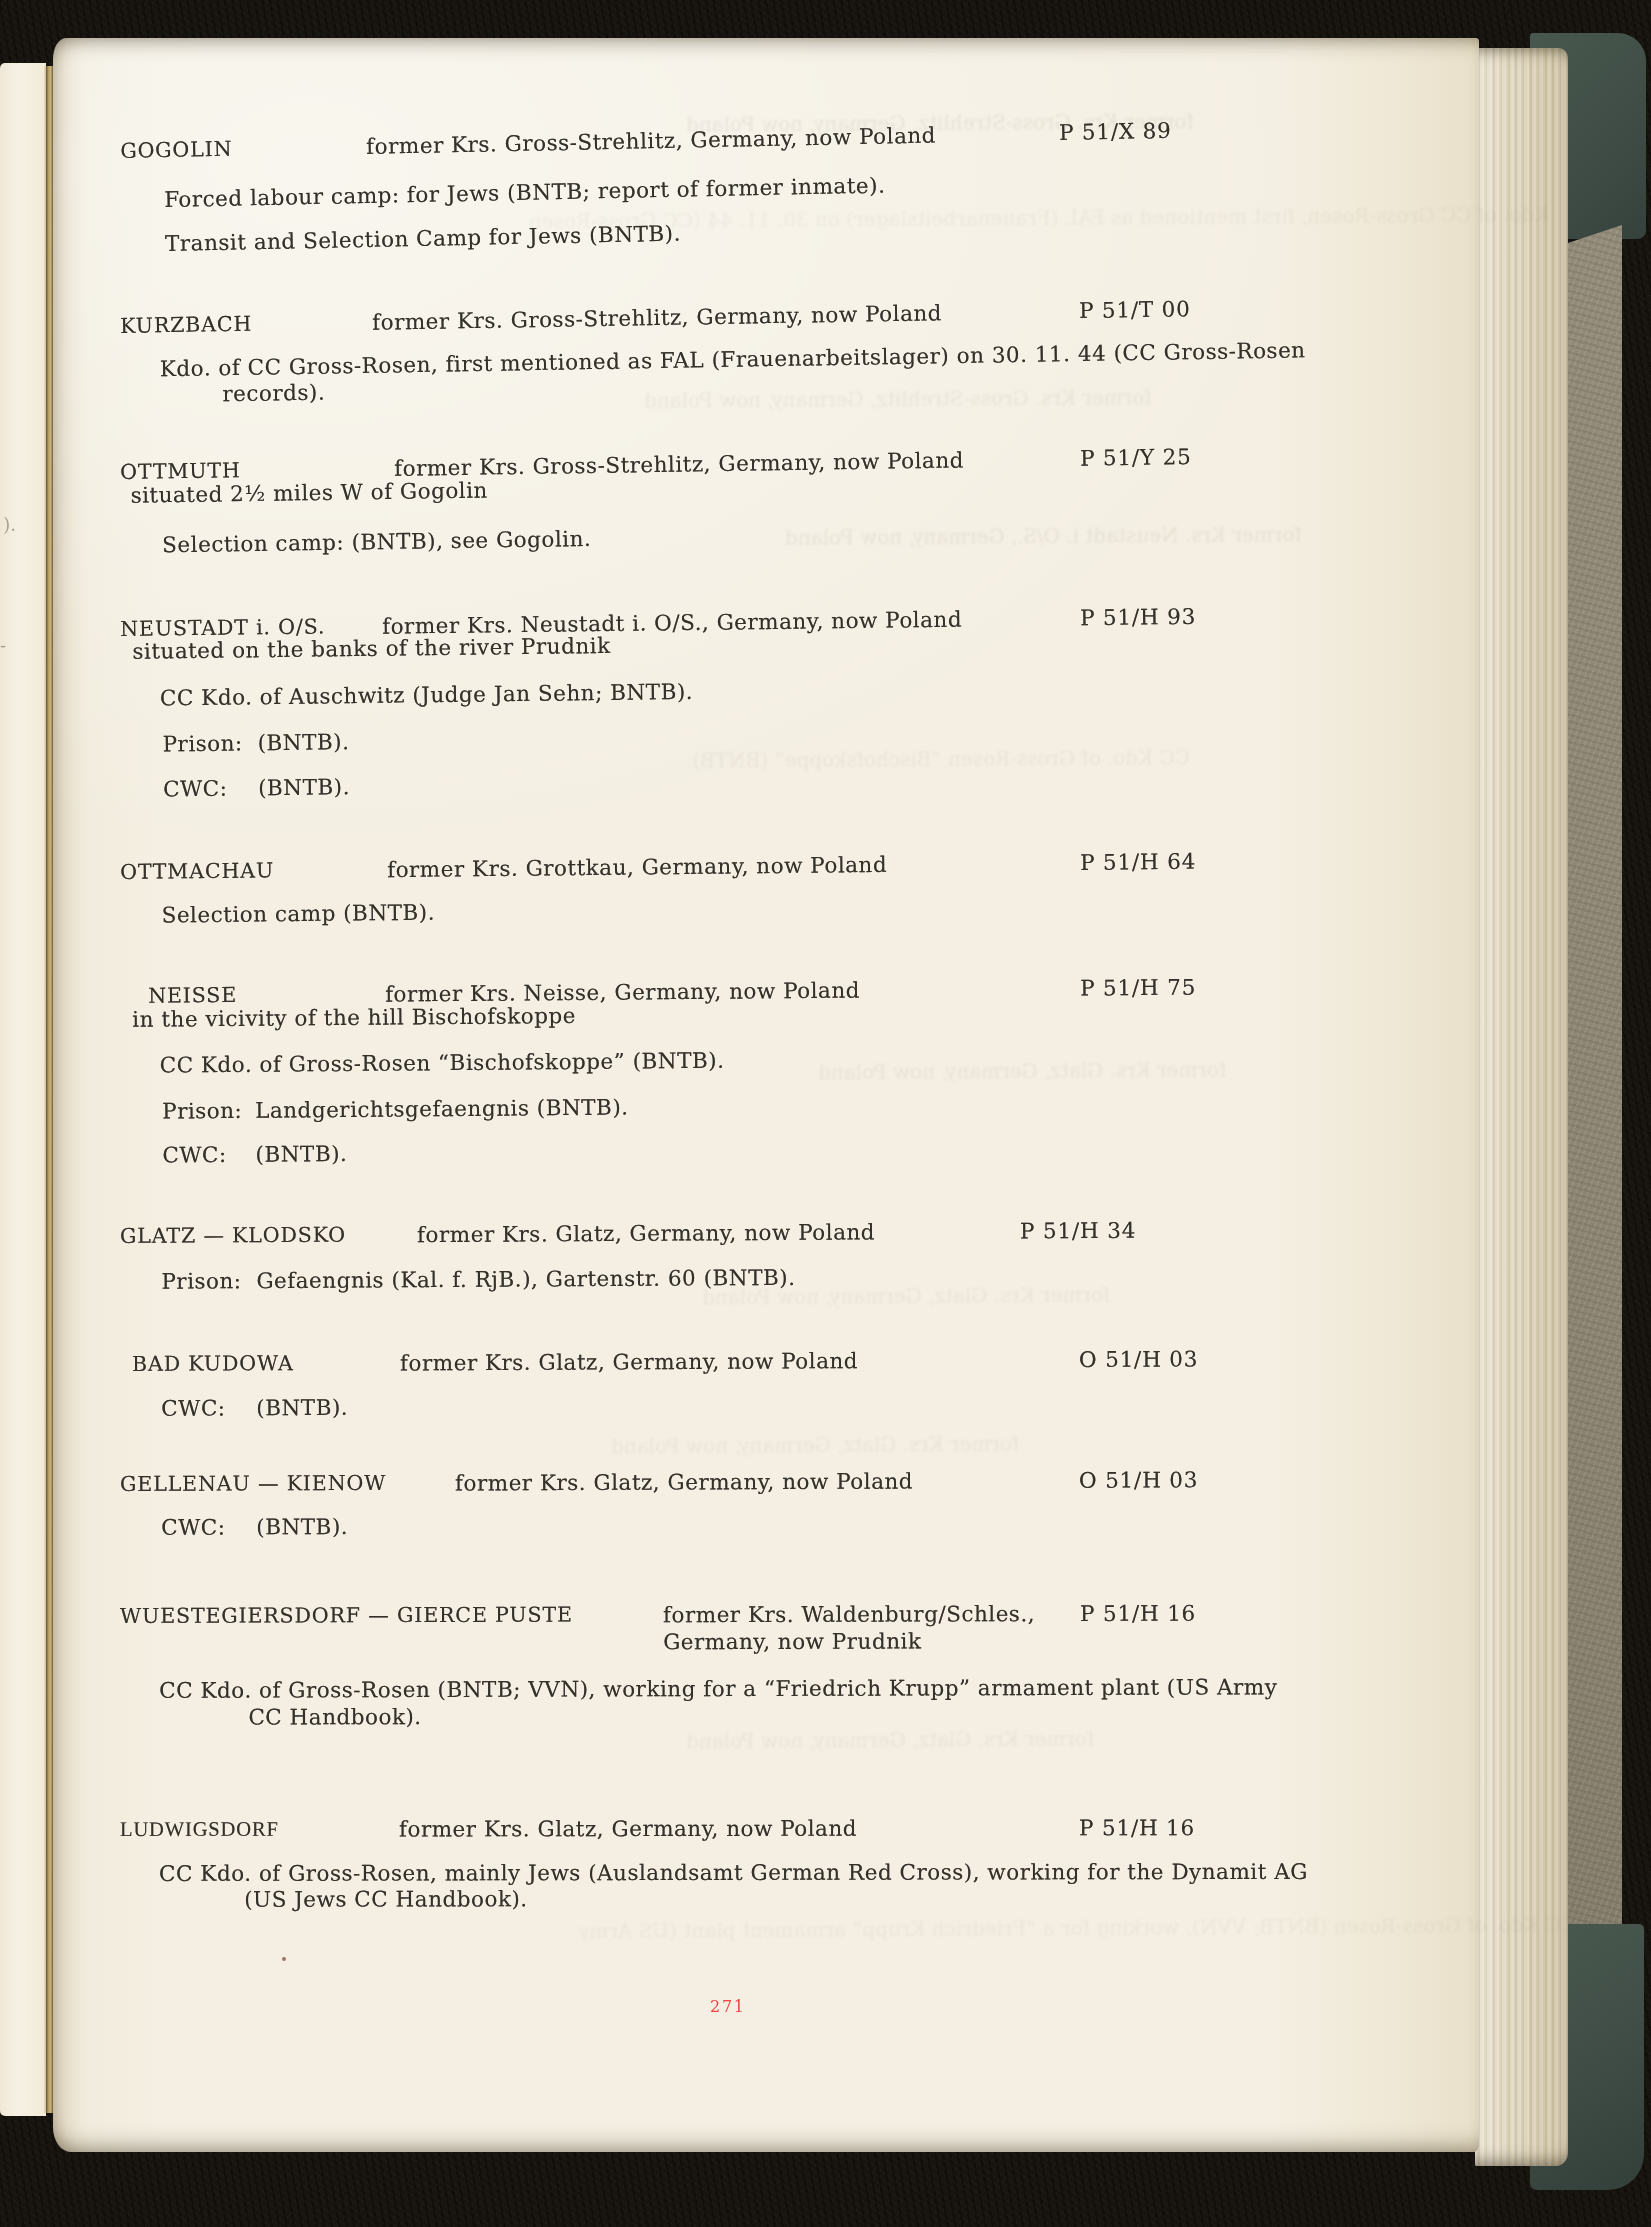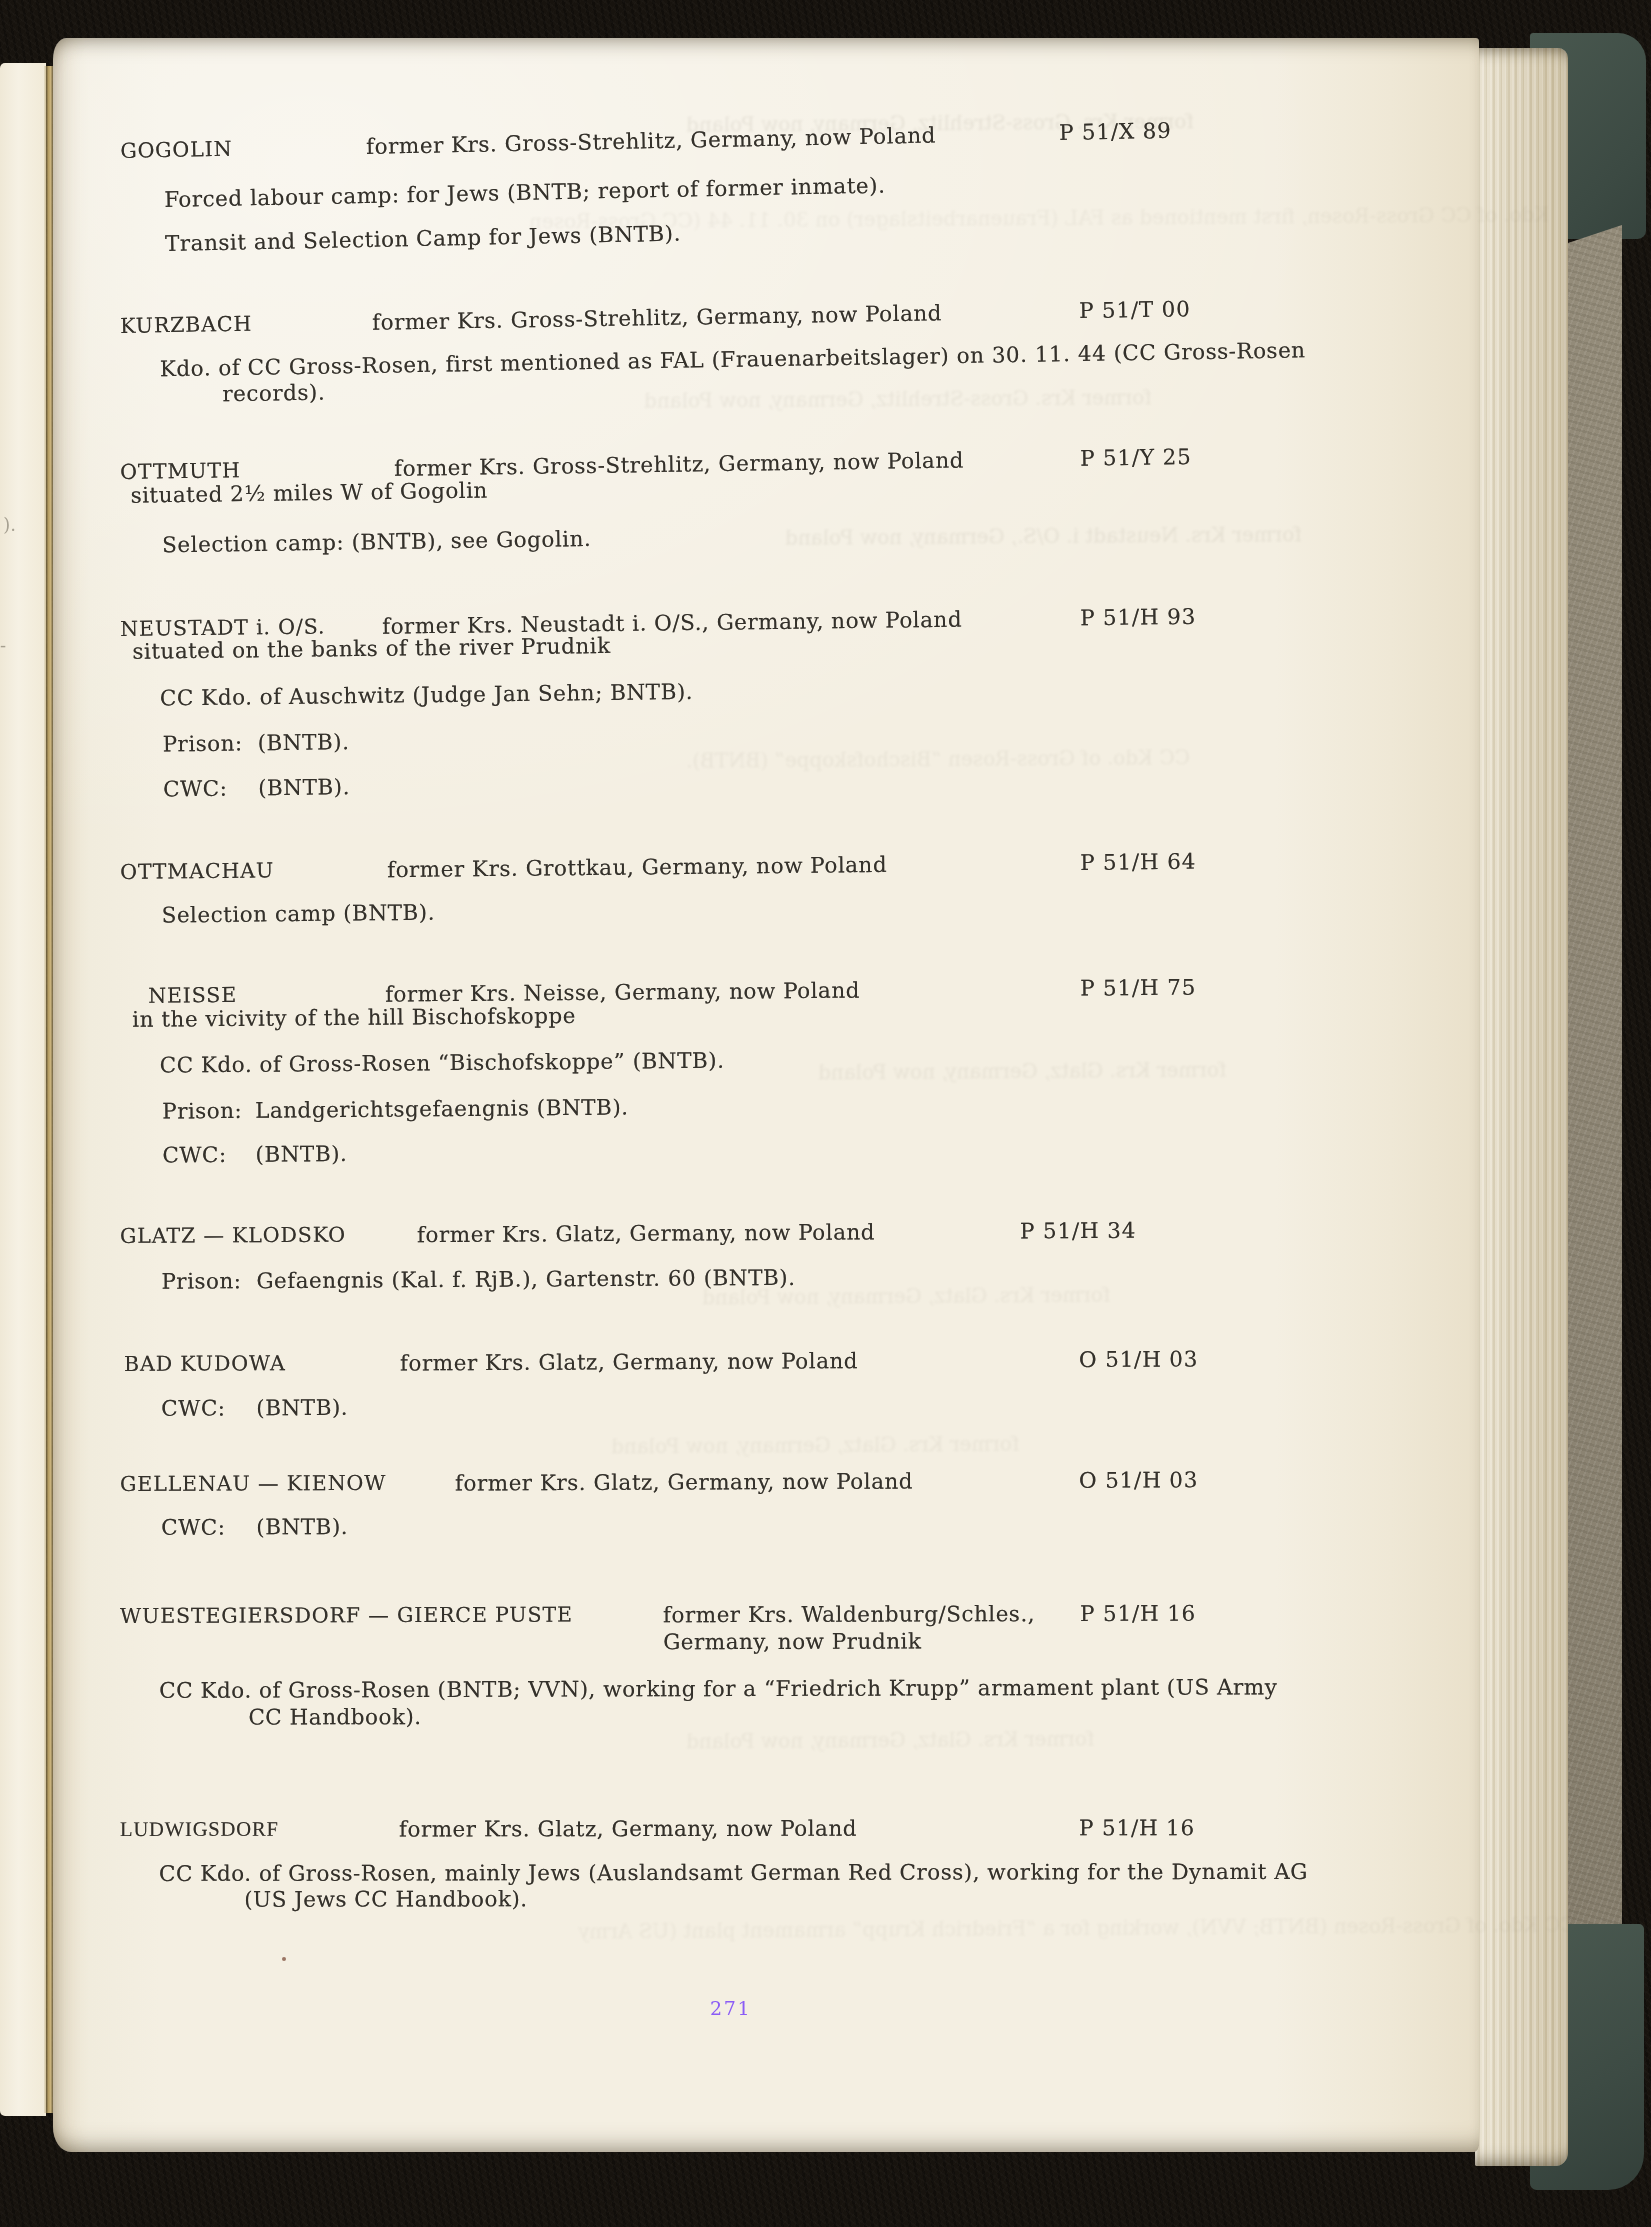--- a/index.html
+++ b/index.html
@@ -79,21 +79,21 @@
   }
   .content{position:absolute;inset:0;z-index:4;}
   .e{position:absolute;left:0;width:1652px;transform-origin:116px 0;}
   .ln{
     position:absolute;white-space:pre;color:#34312b;
     font-size:21.5px;line-height:25px;letter-spacing:0.5px;
     text-shadow:0 0 0.5px rgba(52,49,43,0.55);
   }
   .nm{font-size:20.6px;letter-spacing:0.8px;}
   .code{letter-spacing:0.8px;}
-  .pageno{position:absolute;left:710px;top:1997px;font-size:19px;color:#8b5cf6;letter-spacing:1.7px;text-align:center;}
+  .pageno{position:absolute;left:710px;top:1997px;font-size:16px;color:#ef4444;letter-spacing:1.7px;text-align:center;}
   
   .ghost{
     position:absolute;white-space:pre;color:#6b6250;font-size:20px;
     transform:scaleX(-1) rotate(0.4deg);filter:blur(1.1px);pointer-events:none;
   }
   .dot{position:absolute;left:282px;top:1957px;width:4.1px;height:4.1px;border-radius:50%;background:#8a5f4e;opacity:.85;z-index:5;}
 </style>
 </head>
 <body>
 
@@ -182,21 +182,21 @@
 
   <div class="e" style="top:1224px;transform:rotate(-0.35deg);">
     <span class="ln nm" style="left:120px;top:0;">GLATZ — KLODSKO</span>
     <span class="ln" style="left:417px;top:0;">former Krs. Glatz, Germany, now Poland</span>
     <span class="ln code" style="left:1020px;top:0;">P 51/H 34</span>
     <span class="ln" style="left:161px;top:45px;">Prison:</span>
     <span class="ln" style="left:256px;top:45px;">Gefaengnis (Kal. f. RjB.), Gartenstr. 60 (BNTB).</span>
   </div>
 
   <div class="e" style="top:1352px;transform:rotate(-0.3deg);">
-    <span class="ln nm" style="left:124px;top:0;text-align:center;">BAD KUDOWA</span>
+    <span class="ln nm" style="left:132px;top:0;text-align:center;">BAD KUDOWA</span>
     <span class="ln" style="left:400px;top:0;">former Krs. Glatz, Germany, now Poland</span>
     <span class="ln code" style="left:1079px;top:0;">O 51/H 03</span>
     <span class="ln" style="left:161px;top:44px;">CWC:</span>
     <span class="ln" style="left:256px;top:44px;">(BNTB).</span>
   </div>
 
   <div class="e" style="top:1472px;transform:rotate(-0.25deg);">
     <span class="ln nm" style="left:120px;top:0;">GELLENAU — KIENOW</span>
     <span class="ln" style="left:455px;top:0;">former Krs. Glatz, Germany, now Poland</span>
     <span class="ln code" style="left:1079px;top:0;">O 51/H 03</span>

